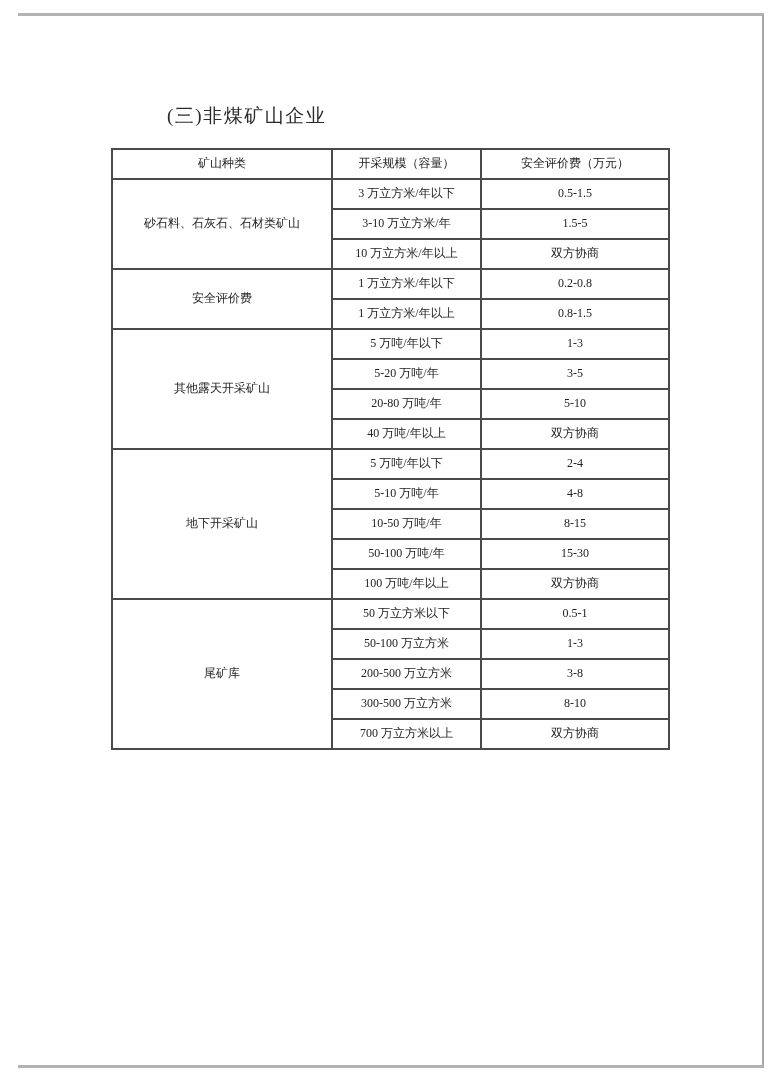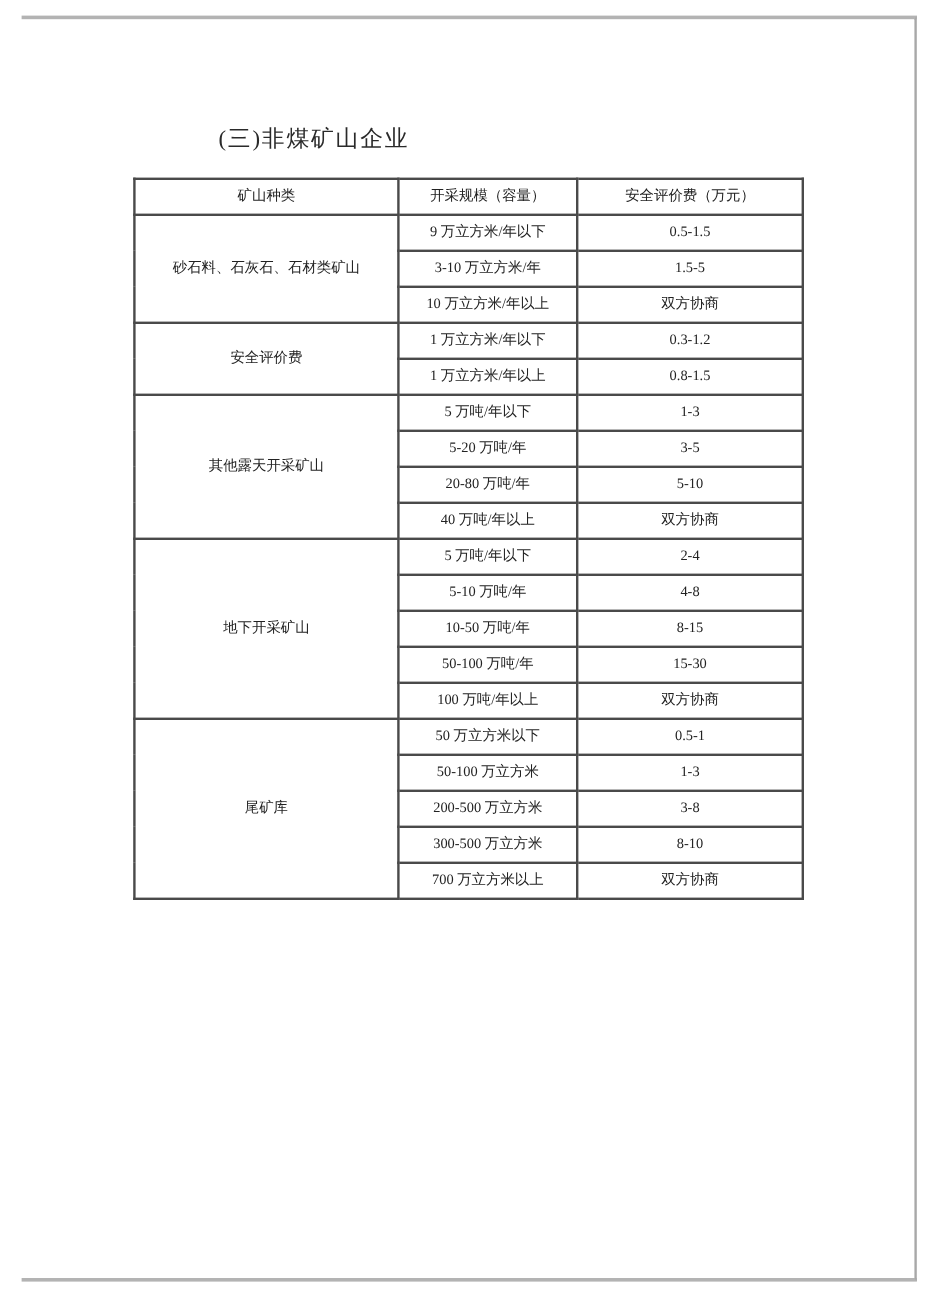--- a/index.html
+++ b/index.html
@@ -16,21 +16,21 @@
     left: 18px; top: 13px;
     width: 746px; height: 1055px;
     border-top: 3px solid #b3b3b3;
     border-right: 2px solid #a8a8a8;
     border-bottom: 3px solid #b3b3b3;
     border-left: none;
     pointer-events: none;
   }
   .section-title {
     position: absolute;
-    left: 182px; top: 103px;
+    left: 167px; top: 103px;
     font-size: 19px;
     font-weight: normal;
     letter-spacing: 1.5px;
     color: #2a2a2a;
     white-space: nowrap;
   }
   table.fee-table {
     position: absolute;
     left: 111px; top: 148px;
     width: 557px;
@@ -72,35 +72,35 @@
     <thead>
       <tr>
         <th>矿山种类</th>
         <th>开采规模（容量）</th>
         <th>安全评价费（万元）</th>
       </tr>
     </thead>
     <tbody>
         <tr>
           <td rowspan="3">砂石料、石灰石、石材类矿山</td>
-          <td>9 万立方米/年以下</td>
+          <td>3 万立方米/年以下</td>
           <td>0.5-1.5</td>
         </tr>
         <tr>
           <td>3-10 万立方米/年</td>
           <td>1.5-5</td>
         </tr>
         <tr>
           <td>10 万立方米/年以上</td>
           <td>双方协商</td>
         </tr>
         <tr>
           <td rowspan="2">安全评价费</td>
           <td>1 万立方米/年以下</td>
-          <td>0.3-1.2</td>
+          <td>0.2-0.8</td>
         </tr>
         <tr>
           <td>1 万立方米/年以上</td>
           <td>0.8-1.5</td>
         </tr>
         <tr>
           <td rowspan="4">其他露天开采矿山</td>
           <td>5 万吨/年以下</td>
           <td>1-3</td>
         </tr>

